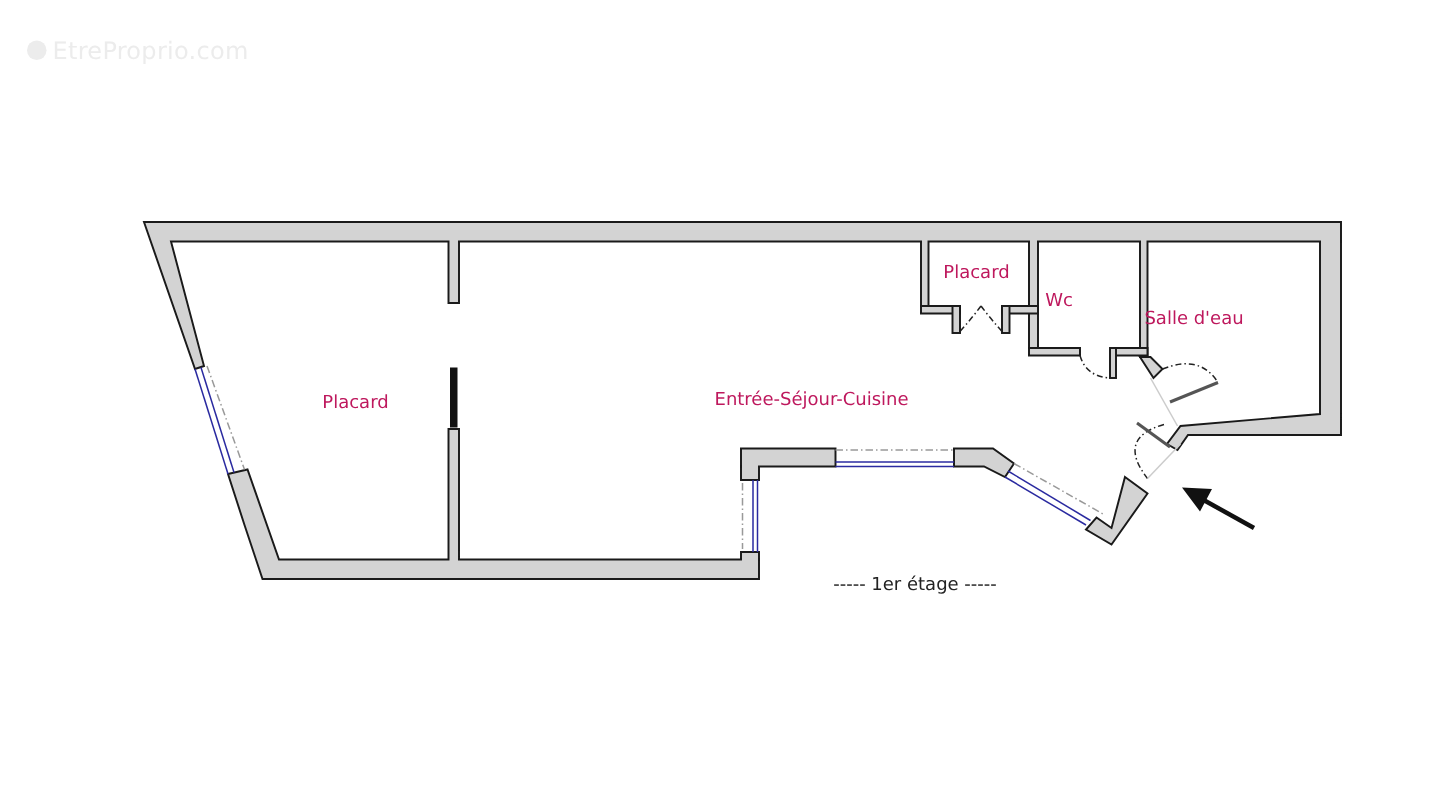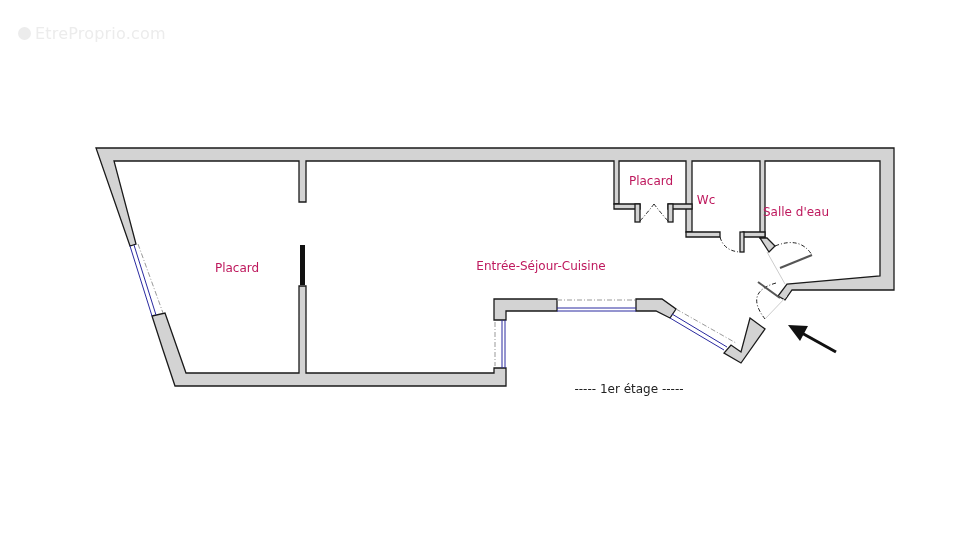--- a/index.html
+++ b/index.html
@@ -75,13 +75,13 @@
     <line x1="836" y1="352" x2="800" y2="332" stroke="#111" stroke-width="3"></line>
     <polygon points="788,325 808,326 800,341" fill="#111"></polygon>
   </g>
 </svg>
 
 <div class="label" style="left:237px;top:268px">Placard</div>
 <div class="label" style="left:541px;top:266px">Entrée-Séjour-Cuisine</div>
 <div class="label" style="left:651px;top:181px">Placard</div>
 <div class="label" style="left:706px;top:200px">Wc</div>
 <div class="label" style="left:796px;top:212px">Salle d'eau</div>
-<div class="floor" style="left:629px;top:389px">----- 1er étage -----</div>
+<div class="floor" style="left:610px;top:389px">----- 1er étage -----</div>
 
 </body></html>

